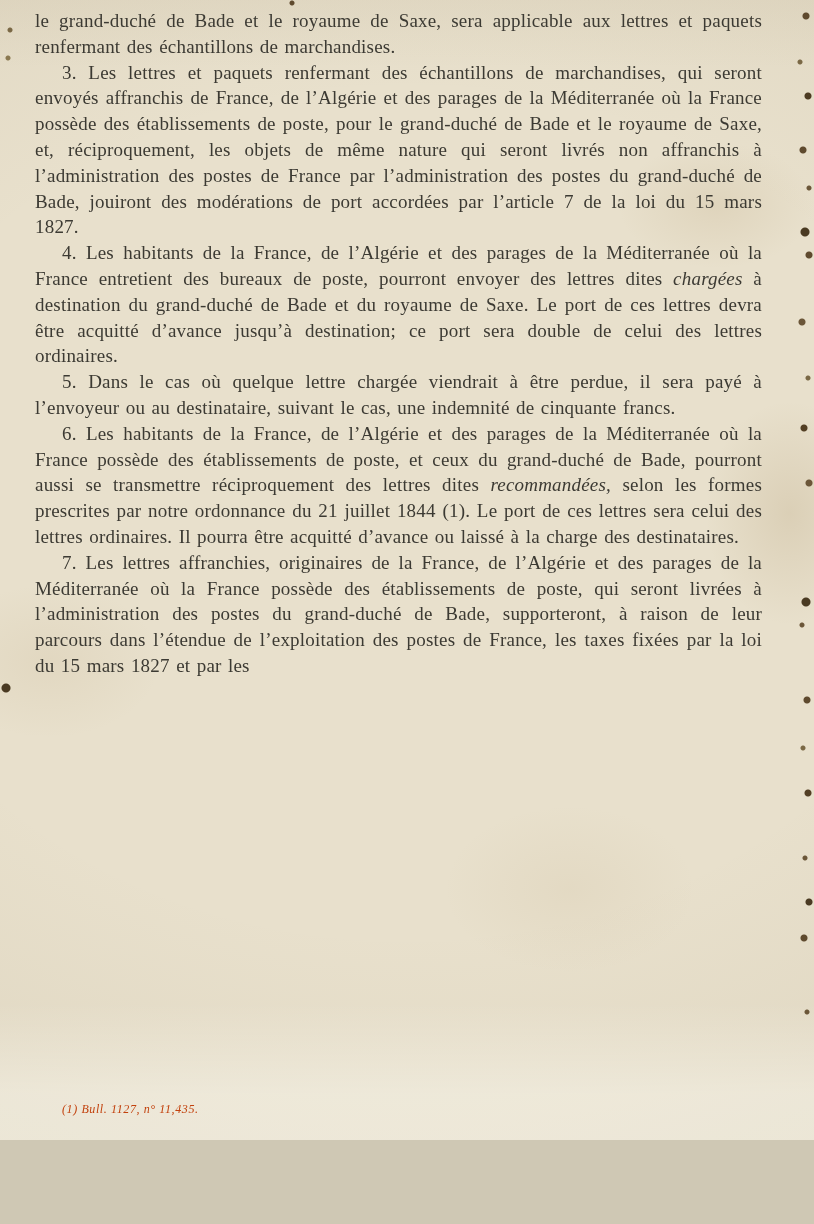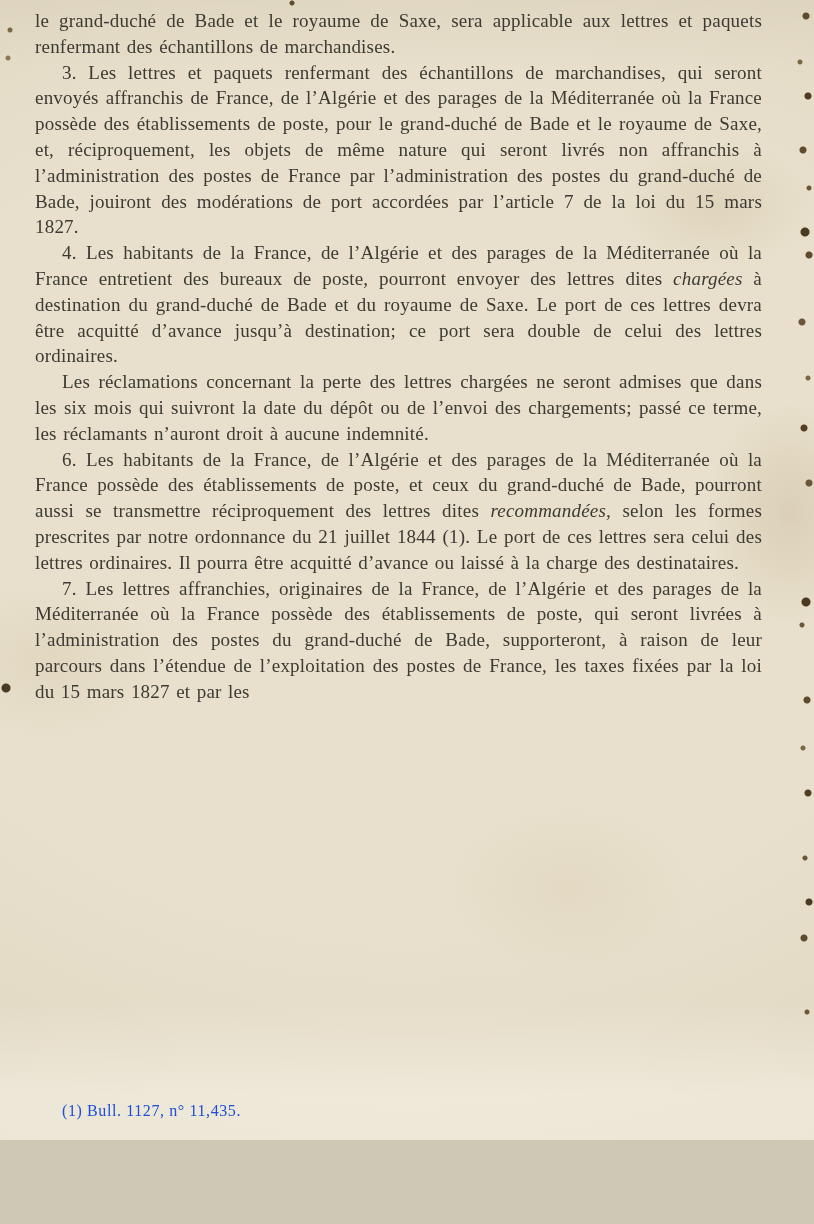--- a/index.html
+++ b/index.html
@@ -60,35 +60,36 @@
     line-height:25.8px;
     text-align:justify;
     letter-spacing:.2px;
     word-spacing:1.5px;
   }
   .text-block p{margin:0;padding:0;}
   .text-block p.indent{text-indent:27px;}
   .footnote{
     position:absolute;
     left:62px;top:1102px;
-    color:#1d4ed8;
-    font-size:16px;
+    color:#c2410c;
+    font-size:12px;
     letter-spacing:.6px;
+    font-style:italic;
   }
 </style>
 </head>
 <body>
 
 <div class="page">
   <div class="stains"></div>
   <div class="foxing"></div>
 
   <div class="text-block">
     <p><span>le grand-duché de Bade et le royaume de Saxe, sera applicable aux lettres et paquets renfermant des échantillons de marchandises.</span></p>
     <p class="indent"><span>3. Les lettres et paquets renfermant des échantillons de marchandises, qui seront envoyés affranchis de France, de l’Algérie et des parages de la Méditerranée où la France possède des établissements de poste, pour le grand-duché de Bade et le royaume de Saxe, et, réciproquement, les objets de même nature qui seront livrés non affranchis à l’administration des postes de France par l’administration des postes du grand-duché de Bade, jouiront des modérations de port accordées par l’article 7 de la loi du 15 mars 1827.</span></p>
     <p class="indent"><span>4. Les habitants de la France, de l’Algérie et des parages de la Méditerranée où la France entretient des bureaux de poste, pourront envoyer des lettres dites </span><span style="font-style: italic;">chargées</span><span> à destination du grand-duché de Bade et du royaume de Saxe. Le port de ces lettres devra être acquitté d’avance jusqu’à destination; ce port sera double de celui des lettres ordinaires.</span></p>
-    <p class="indent"><span>Les réclamations concernant la perte des lettres chargées ne seront admises que dans les six mois qui suivront la date du dépôt ou de l’envoi des chargements; passé ce terme, les réclamants n’auront droit à aucune indemnité.</span></p>
+    <p class="indent"><span>5. Dans le cas où quelque lettre chargée viendrait à être perdue, il sera payé à l’envoyeur ou au destinataire, suivant le cas, une indemnité de cinquante francs.</span></p>
     <p class="indent"><span>6. Les habitants de la France, de l’Algérie et des parages de la Méditerranée où la France possède des établissements de poste, et ceux du grand-duché de Bade, pourront aussi se transmettre réciproquement des lettres dites </span><span style="font-style: italic;">recommandées,</span><span> selon les formes prescrites par notre ordonnance du 21 juillet 1844 (1). Le port de ces lettres sera celui des lettres ordinaires. Il pourra être acquitté d’avance ou laissé à la charge des destinataires.</span></p>
     <p class="indent"><span>7. Les lettres affranchies, originaires de la France, de l’Algérie et des parages de la Méditerranée où la France possède des établissements de poste, qui seront livrées à l’administration des postes du grand-duché de Bade, supporteront, à raison de leur parcours dans l’étendue de l’exploitation des postes de France, les taxes fixées par la loi du 15 mars 1827 et par les</span></p>
   </div>
 
   <div class="footnote">(1) Bull. 1127, n° 11,435.</div>
 </div>
 
 </body></html>

